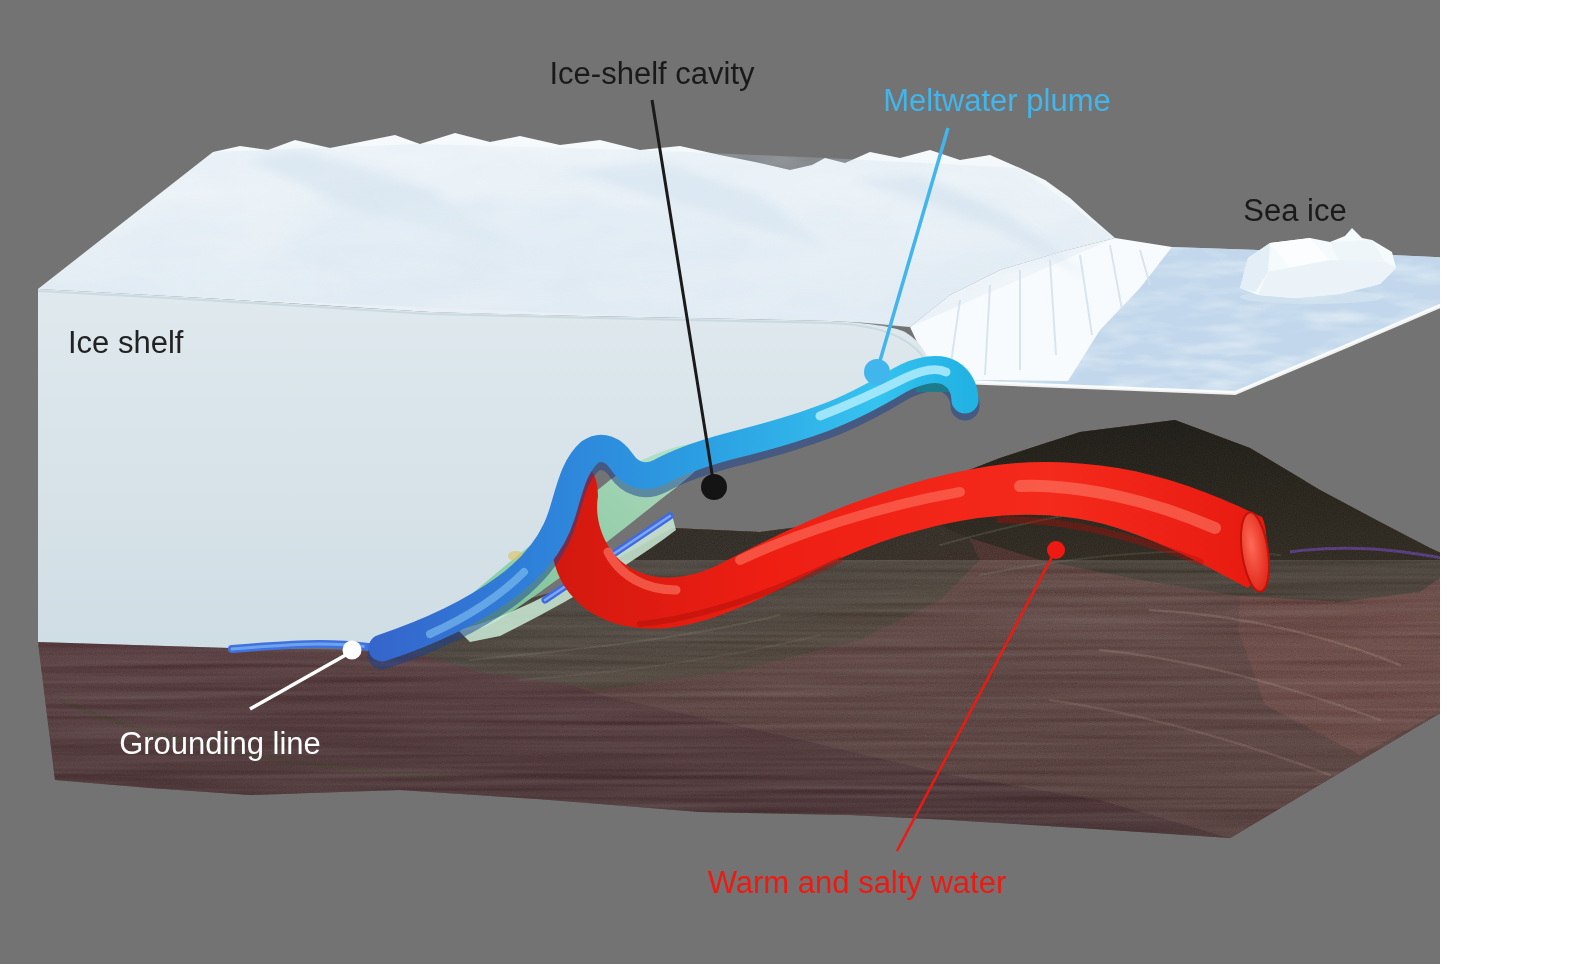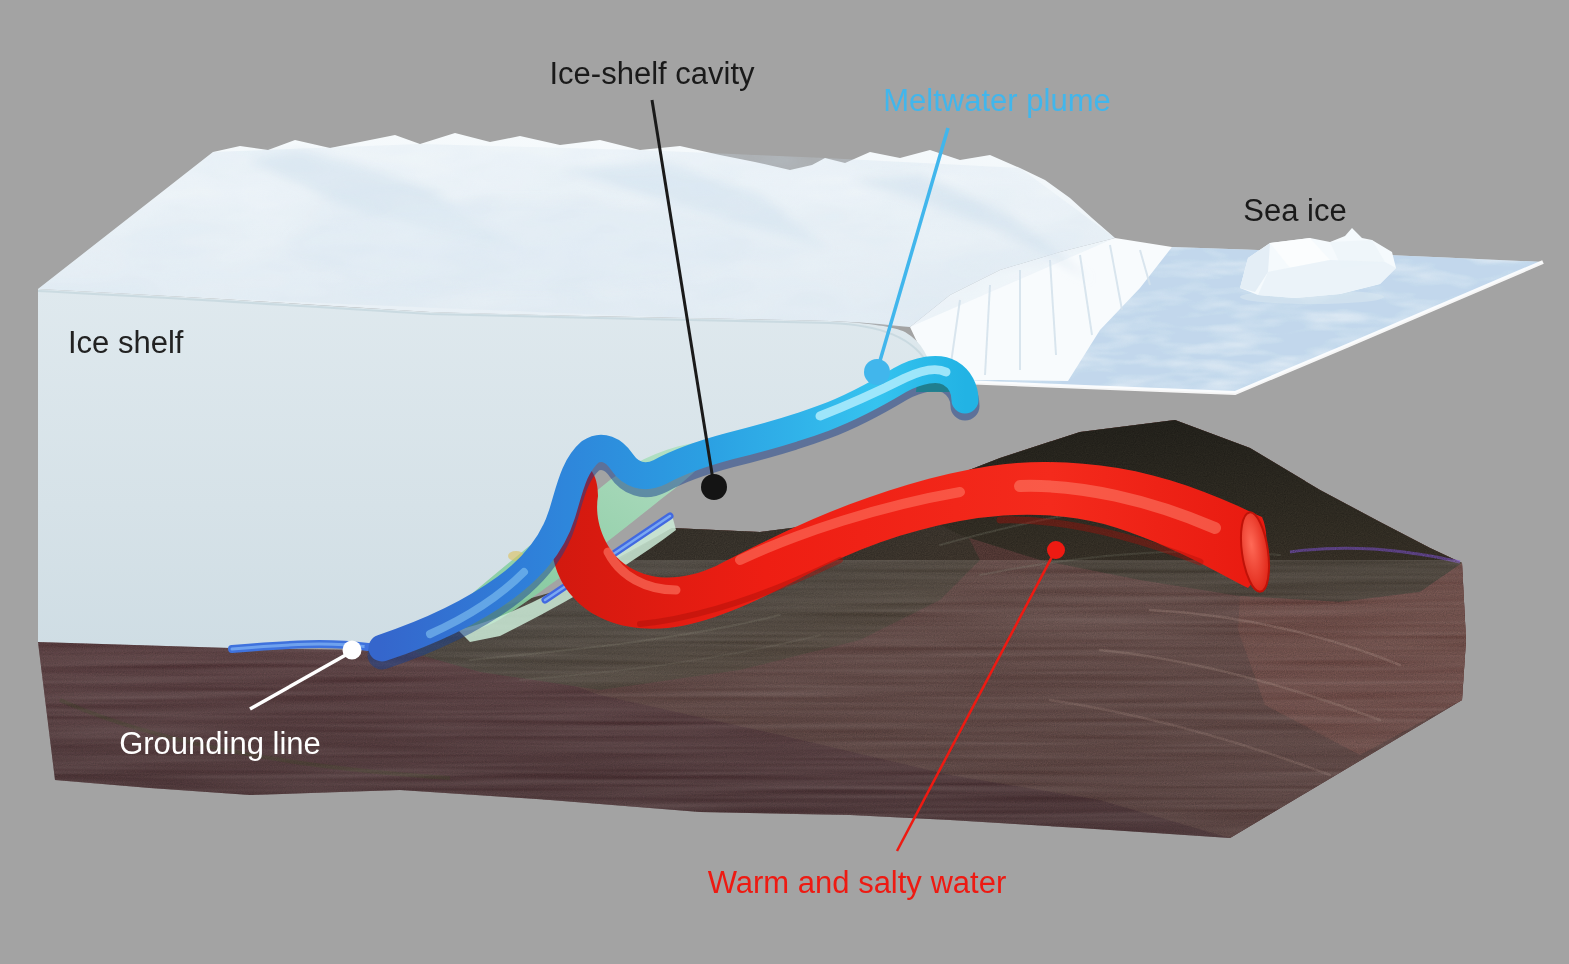--- a/index.html
+++ b/index.html
@@ -1,16 +1,16 @@
 <!DOCTYPE html>
 <html><head>
 <meta charset="utf-8">
 <style>
   html,body{margin:0;padding:0;background:#ffffff;}
-  .stage{position:relative;width:1569px;height:964px;background:#a3a3a3;overflow:hidden;
+  .stage{position:relative;width:1440px;height:964px;background:#737373;overflow:hidden;
          font-family:"Liberation Sans", sans-serif;}
   svg{position:absolute;left:0;top:0;}
   text{font-family:"Liberation Sans", sans-serif;}
   .lbl{font-size:31px;}
 </style>
 </head>
 <body>
 
 <div class="stage">
 <svg width="1569" height="964" viewBox="0 0 1569 964">

